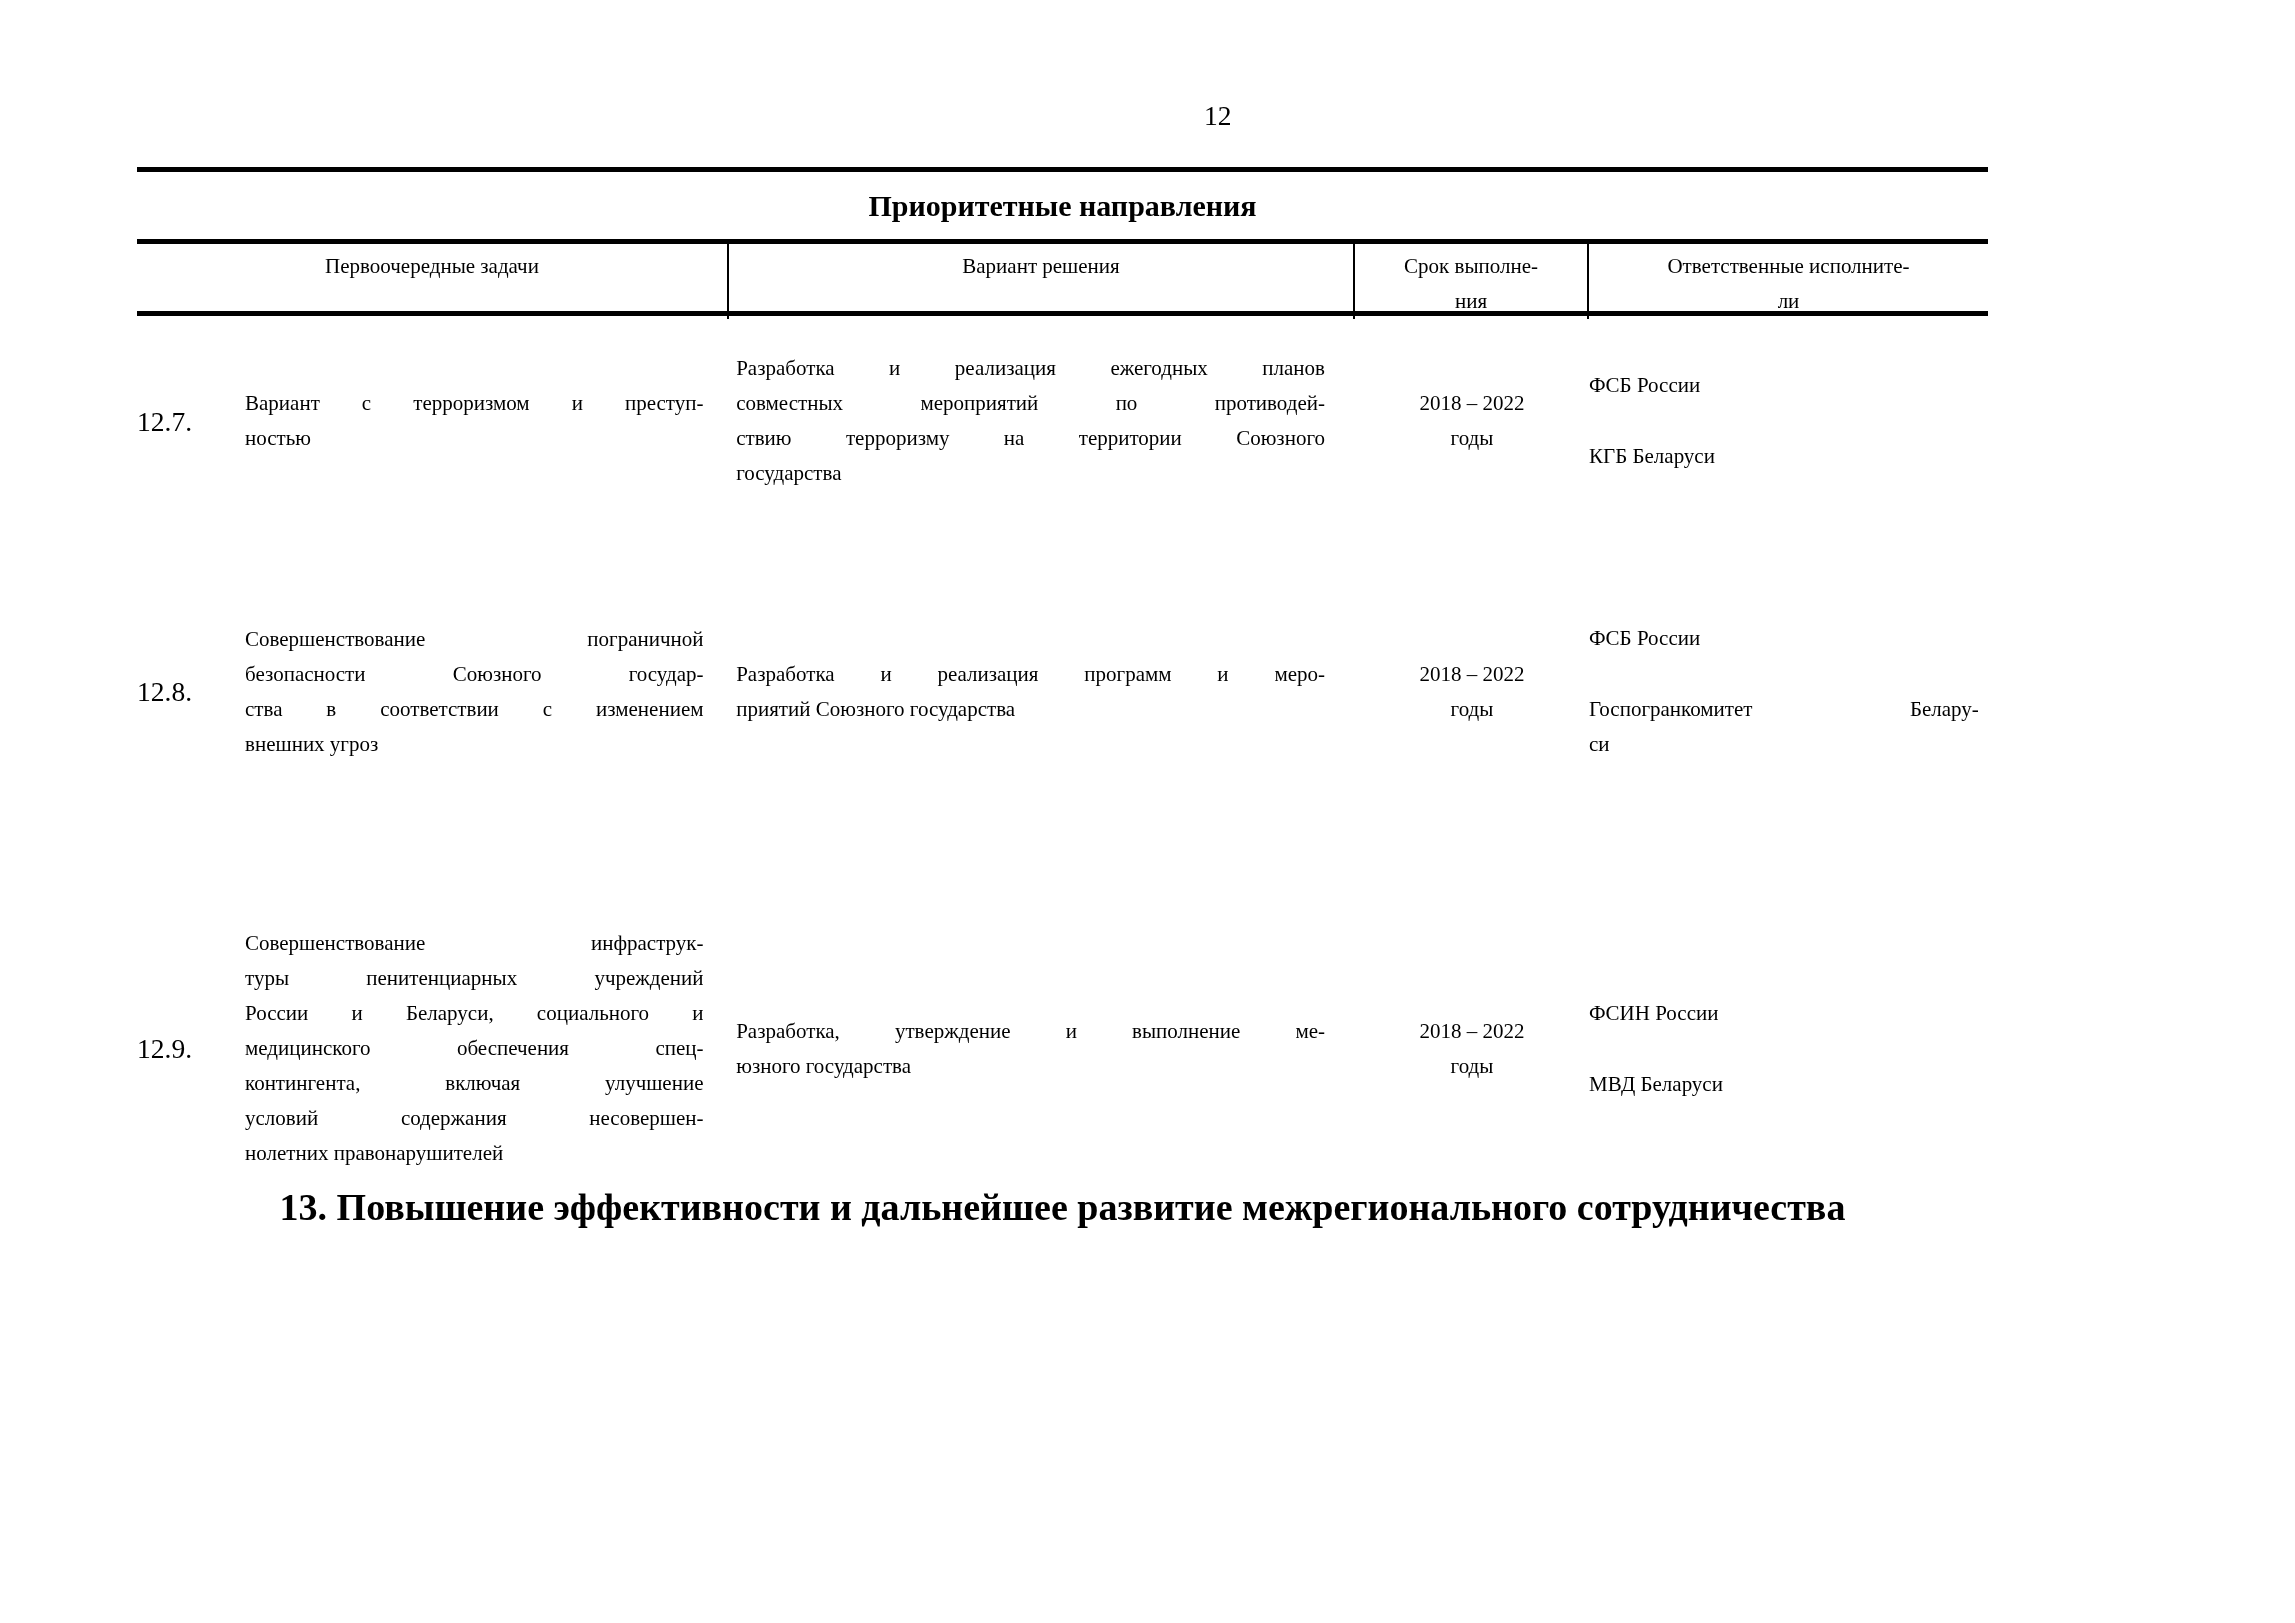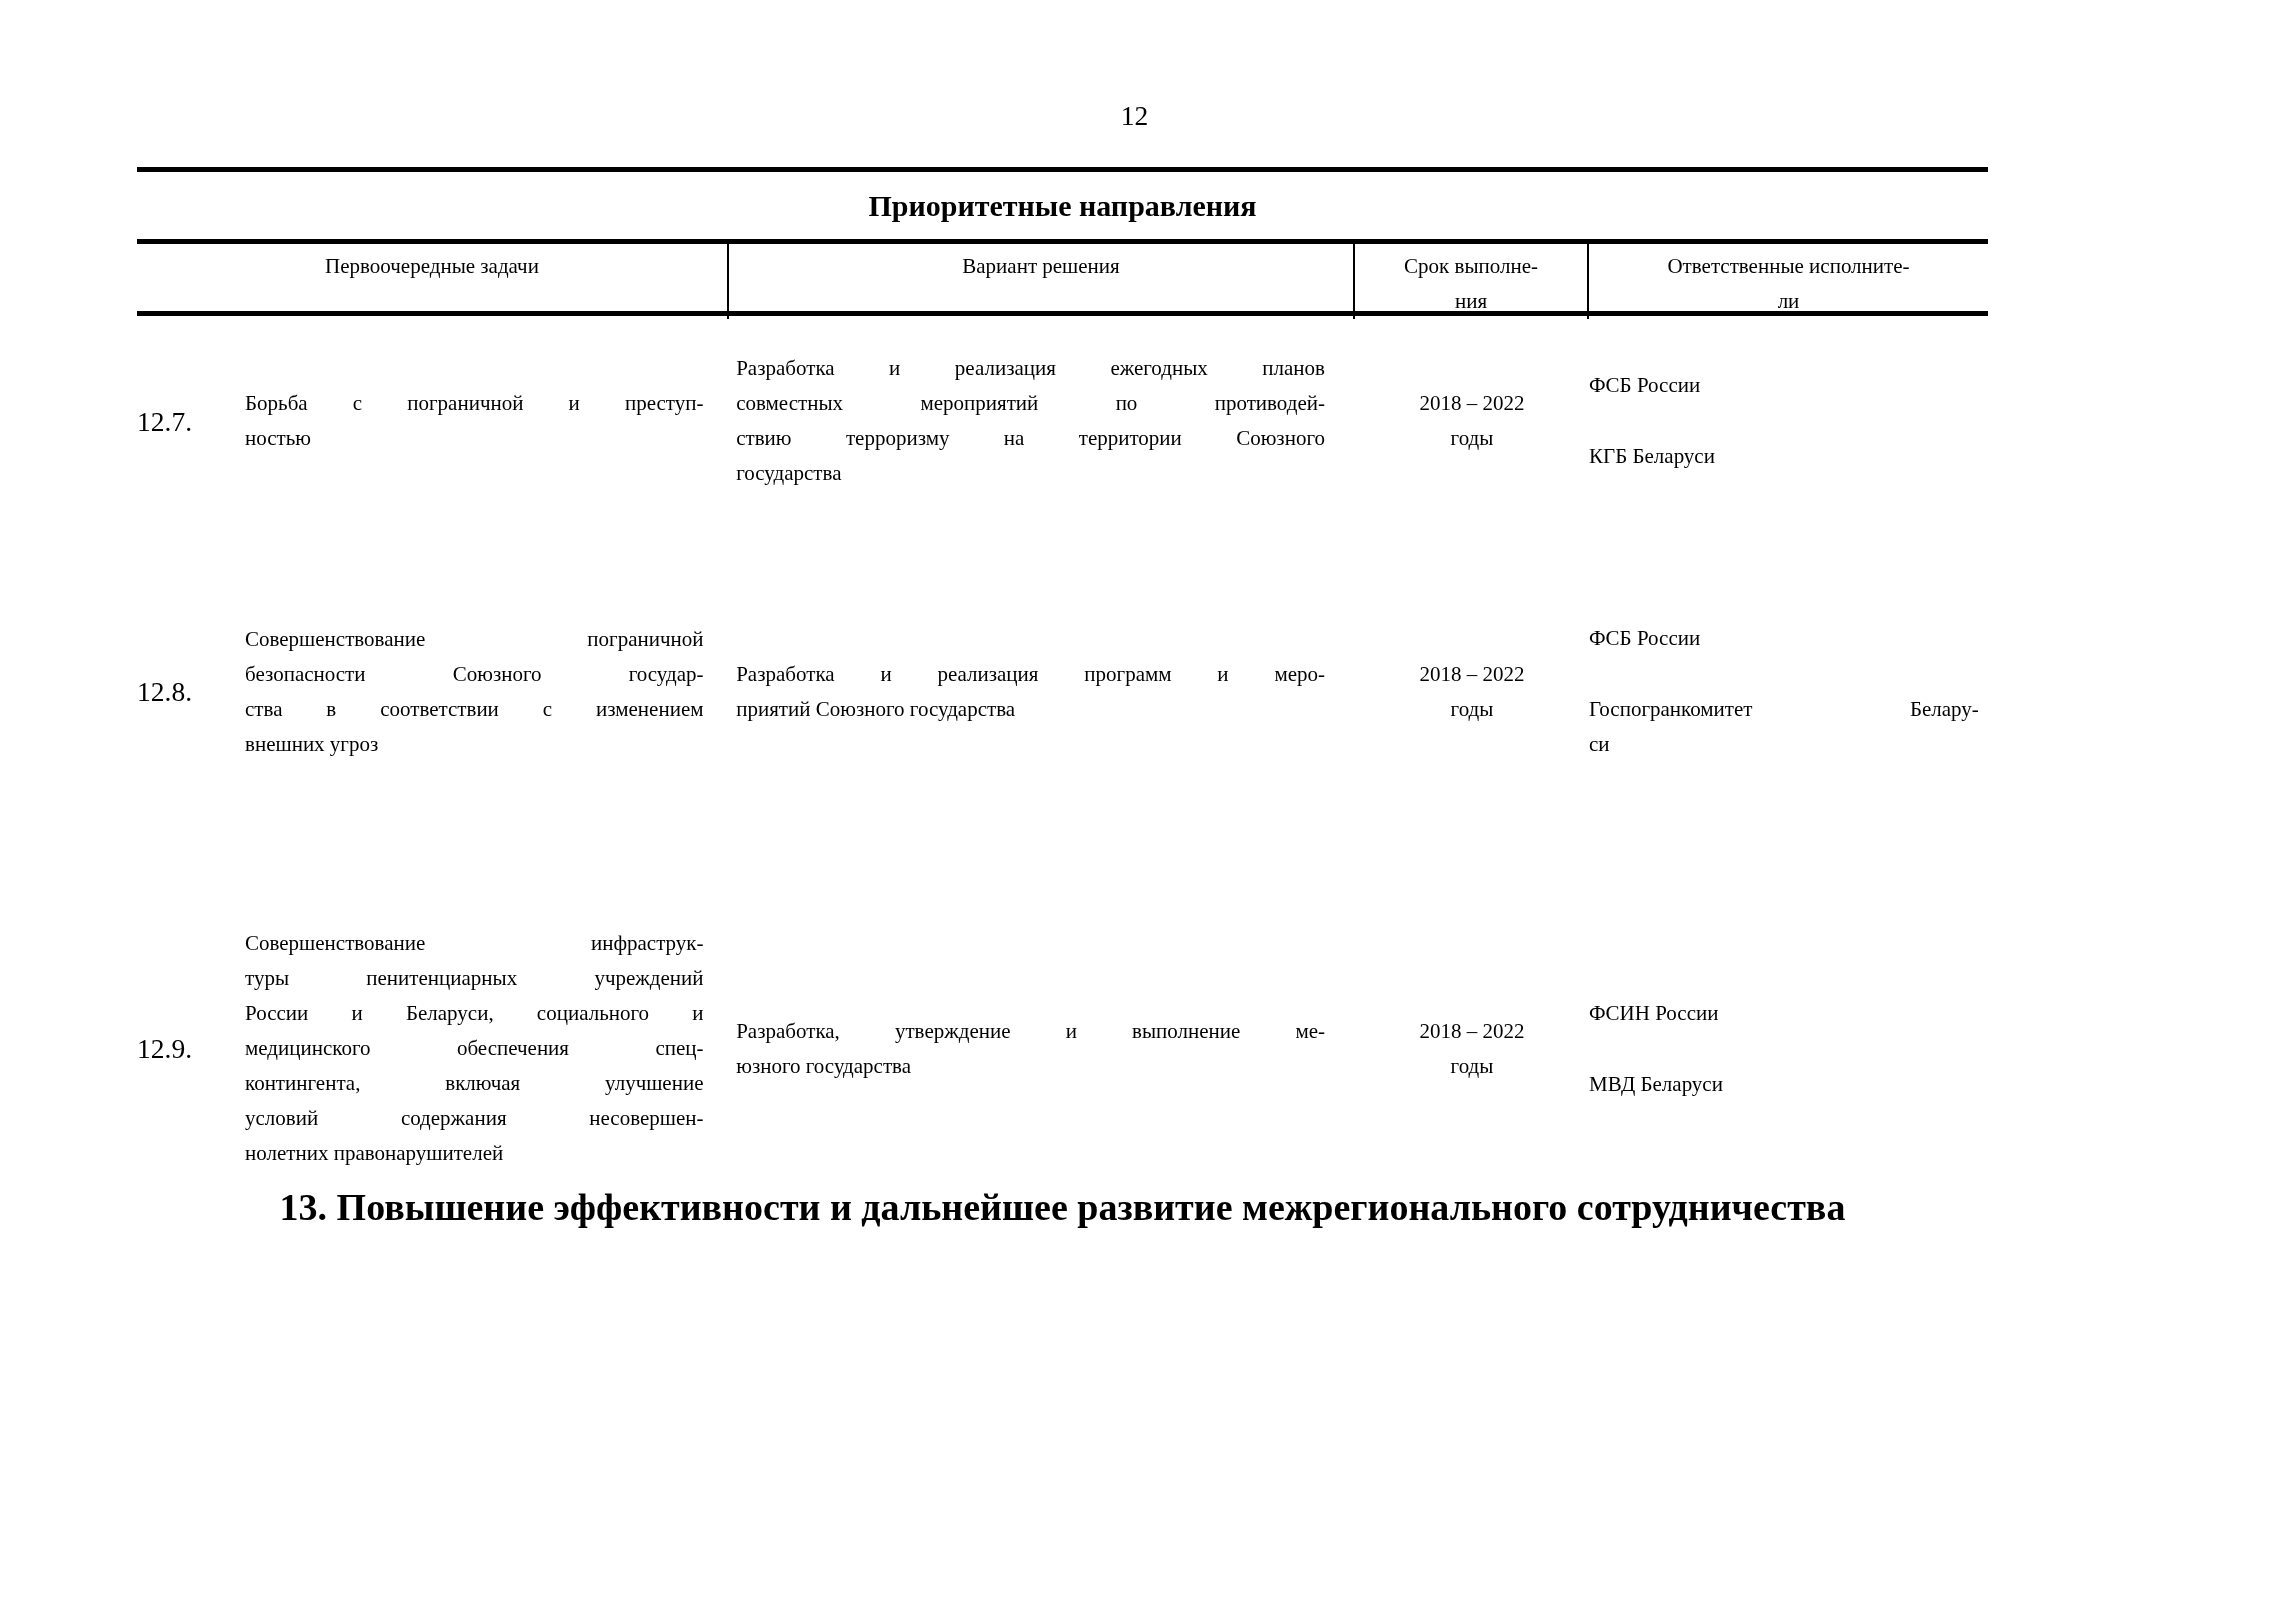--- a/index.html
+++ b/index.html
@@ -16,23 +16,23 @@
   .page {
     position: relative;
     width: 2295px;
     height: 1623px;
     background: #ffffff;
     overflow: hidden;
   }
   .pagenum {
     position: absolute;
     top: 98px;
-    left: 1105px;
+    left: 1204px;
     width: 59px;
-    text-align: center;
+    text-align: left;
     font-size: 27.5px;
     line-height: 35px;
   }
   .doc-table {
     position: absolute;
     left: 137px;
     top: 167px;
     width: 1851px;
   }
   .title-row {
@@ -126,21 +126,21 @@
       <div class="hcell">
           <div class="line cl">Ответственные исполните-</div>
           <div class="line cl">ли</div>
         </div>
     </div>
 
     <div class="rows">
   <div class="row">
     <div class="cell-num">12.7.</div>
     <div class="cell-task">
-            <div class="line jl">Борьба с пограничной и преступ-</div>
+            <div class="line jl">Вариант с терроризмом и преступ-</div>
             <div class="line jl jl-last">ностью</div>
           </div>
     <div class="cell-solution">
             <div class="line jl">Разработка и реализация ежегодных планов</div>
             <div class="line jl">совместных мероприятий по противодей-</div>
             <div class="line jl">ствию терроризму на территории Союзного</div>
             <div class="line jl jl-last">государства</div>
           </div>
     <div class="cell-term">
             <div class="line cl">2018 – 2022</div>

